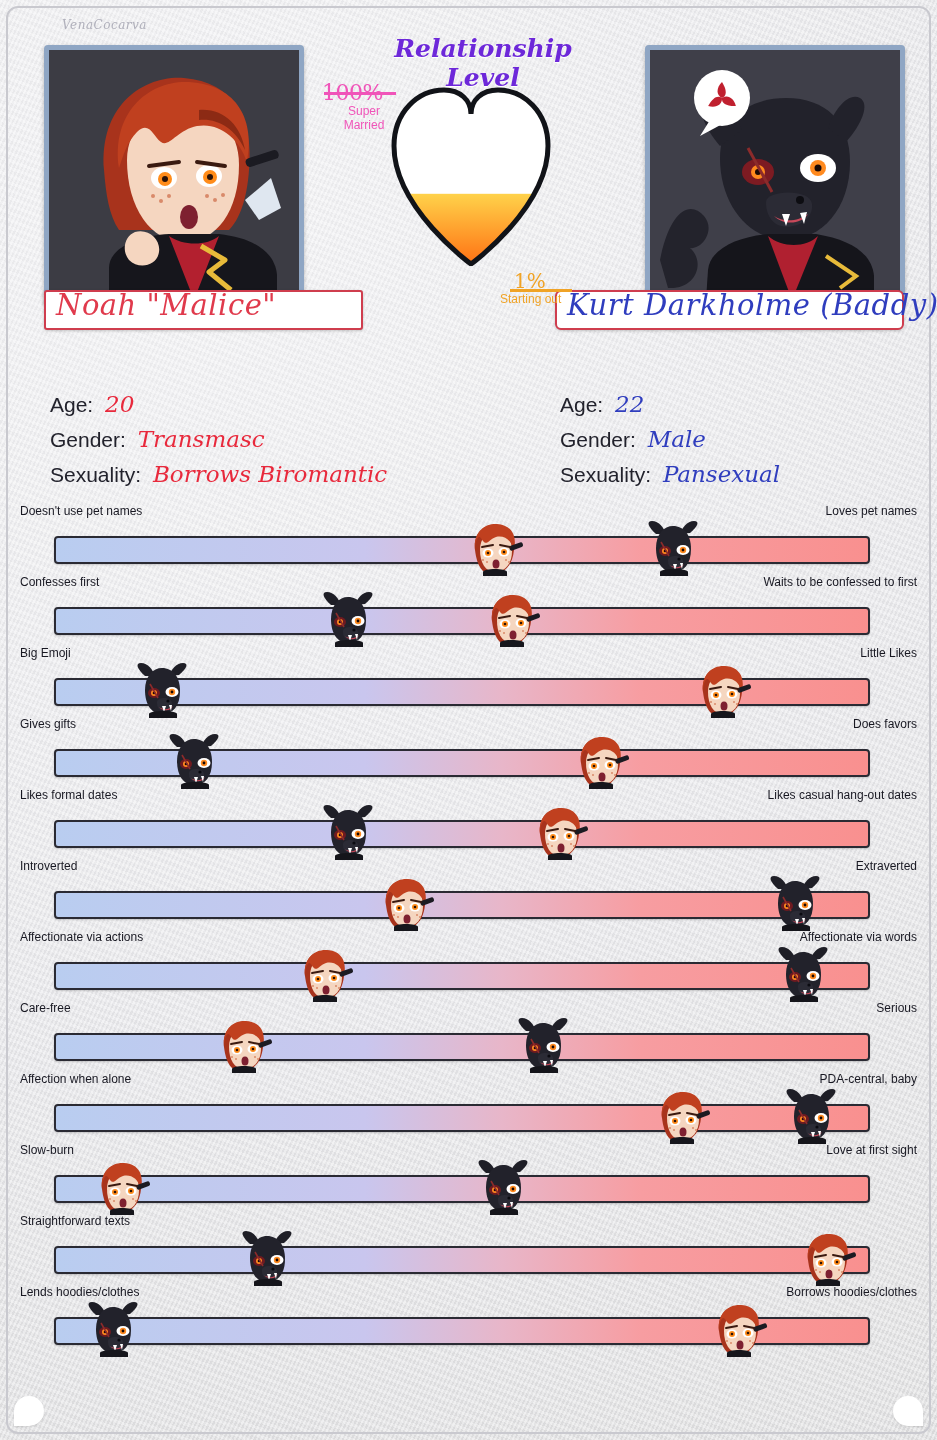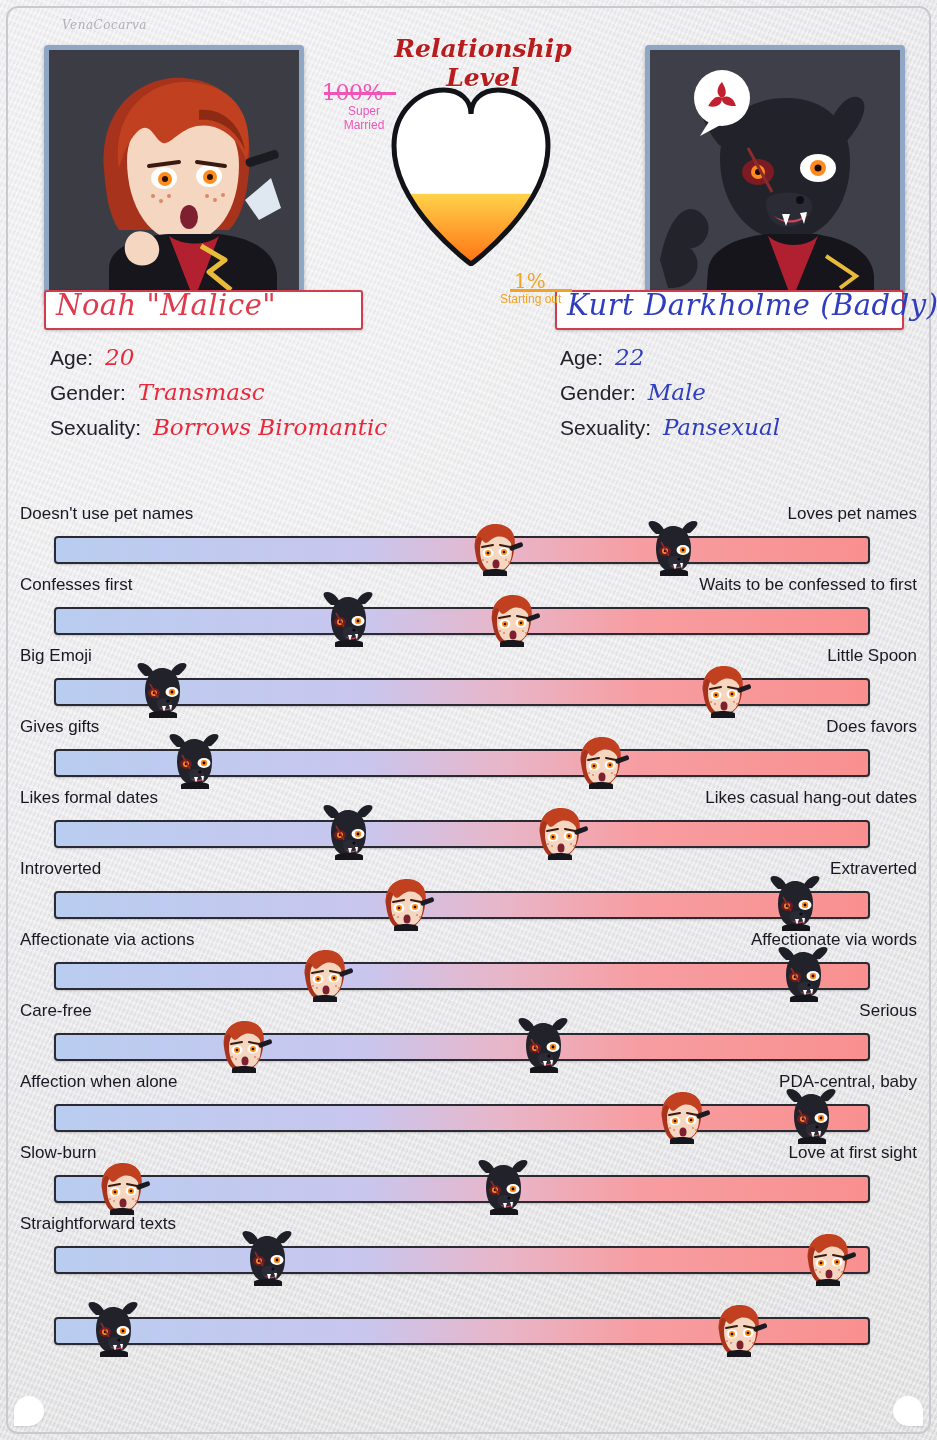--- a/index.html
+++ b/index.html
@@ -64,39 +64,40 @@
 
   .name-plate {
     position: absolute;
     height: 36px;
     background: #ffffff;
     border: 2px solid #cf3d4e;
     border-radius: 3px;
     box-shadow: 0 1px 3px rgba(0,0,0,0.2);
   }
   #name-plate-left { left: 44px; top: 290px; width: 315px; }
-  #name-plate-right { left: 555px; top: 290px; width: 345px; }
+  #name-plate-right { left: 555px; top: 290px; width: 345px; border-radius: 6px; }
   .name-text {
     position: absolute;
     left: 10px;
     top: -4px;
     font-family: "DejaVu Serif", serif;
     font-style: italic;
     font-size: 29px;
     letter-spacing: 0.5px;
     white-space: nowrap;
   }
   #name-text-left { color: #e03a4c; }
   #name-text-right { color: #2f3dbe; }
 
   .stats {
     position: absolute;
     font-size: 21px;
     color: #20202a;
     line-height: 34px;
+    margin-top: 47px;
   }
   #stats-left { left: 50px; top: 340px; }
   #stats-right { left: 560px; top: 340px; }
   .stat-row { white-space: nowrap; }
   .stat-label { color: #22222c; }
   .stat-value {
     font-family: "DejaVu Serif", serif;
     font-style: italic;
     font-size: 23px;
     margin-left: 6px;
@@ -115,21 +116,21 @@
   .meter-title {
     position: absolute;
     left: 50px;
     top: 0px;
     width: 230px;
     text-align: center;
     font-family: "DejaVu Serif", serif;
     font-style: italic;
     font-weight: bold;
     font-size: 25px;
-    color: #b91c1c;
+    color: #6d28d9;
     text-shadow: 0 1px 0 #ffffff;
   }
   .heart-wrap {
     position: absolute;
     left: 68px;
     top: 42px;
     width: 170px;
     height: 200px;
   }
   .heart-shape {
@@ -201,21 +202,21 @@
     position: relative;
     height: 71px;
   }
   .slider-labels {
     position: absolute;
     left: 20px;
     right: 20px;
     top: 6px;
     display: flex;
     justify-content: space-between;
-    font-size: 17px;
+    font-size: 12px;
     color: #181822;
     white-space: nowrap;
   }
   .slider-bar {
     position: absolute;
     left: 54px;
     top: 38px;
     width: 812px;
     height: 24px;
     border: 2px solid #2a2a33;
@@ -509,21 +510,21 @@
             </g>
             <ellipse cx="33" cy="44" rx="3.5" ry="4.5" fill="#7e2030"></ellipse>
             <path d="M20 52 C20 48 44 48 44 52 L44 56 L20 56Z" fill="#16161c"></path>
           </svg>
         </div>
       </div>
     </div>
     <div class="slider-row">
       <div class="slider-labels">
         <span>Big Emoji</span>
-        <span>Little Spoon</span>
+        <span>Little Likes</span>
       </div>
       <div class="slider-bar">
         <div class="token" style="left: 13%;">
           <svg width="62" height="56" viewBox="0 0 62 56">
             <path d="M14 14 C6 7 4 1 10 1 C17 1 22 8 24 14Z" fill="#1e1e26"></path>
             <path d="M48 13 C56 6 58 1 52 1 C45 1 40 8 38 14Z" fill="#1e1e26"></path>
             <path d="M14 28 C14 14 22 6 31 6 C42 6 49 15 49 29 C49 44 42 52 31 52 C20 52 14 42 14 28Z" fill="#22222b"></path>
             <ellipse cx="23" cy="31" rx="6" ry="5" fill="#6e1a20"></ellipse>
             <circle cx="23" cy="31" r="3" fill="#ff8a1f"></circle>
             <circle cx="23" cy="31" r="1.3" fill="#170806"></circle>
@@ -974,20 +975,24 @@
               <circle cx="43" cy="40" r="1"></circle>
               <circle cx="46" cy="42" r="1"></circle>
             </g>
             <ellipse cx="33" cy="44" rx="3.5" ry="4.5" fill="#7e2030"></ellipse>
             <path d="M20 52 C20 48 44 48 44 52 L44 56 L20 56Z" fill="#16161c"></path>
           </svg>
         </div>
       </div>
     </div>
     <div class="slider-row">
+      <div class="slider-labels">
+        <span>Lends hoodies/clothes</span>
+        <span>Borrows hoodies/clothes</span>
+      </div>
       <div class="slider-bar">
         <div class="token" style="left: 7%;">
           <svg width="62" height="56" viewBox="0 0 62 56">
             <path d="M14 14 C6 7 4 1 10 1 C17 1 22 8 24 14Z" fill="#1e1e26"></path>
             <path d="M48 13 C56 6 58 1 52 1 C45 1 40 8 38 14Z" fill="#1e1e26"></path>
             <path d="M14 28 C14 14 22 6 31 6 C42 6 49 15 49 29 C49 44 42 52 31 52 C20 52 14 42 14 28Z" fill="#22222b"></path>
             <ellipse cx="23" cy="31" rx="6" ry="5" fill="#6e1a20"></ellipse>
             <circle cx="23" cy="31" r="3" fill="#ff8a1f"></circle>
             <circle cx="23" cy="31" r="1.3" fill="#170806"></circle>
             <ellipse cx="41" cy="30" rx="6.5" ry="5" fill="#ffffff"></ellipse>

